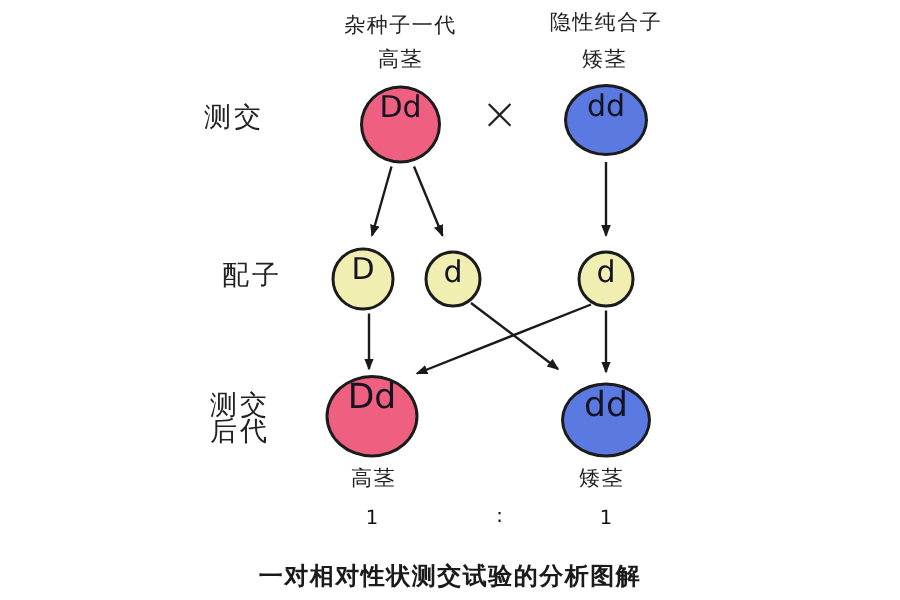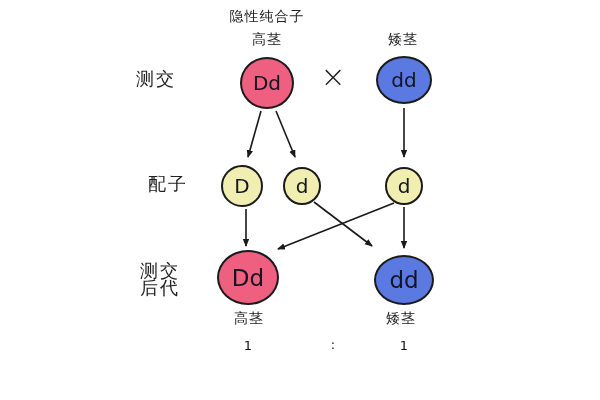--- a/index.html
+++ b/index.html
@@ -7,38 +7,39 @@
     position:relative;width:600px;height:400px;background:#ffffff;
     font-family:"DejaVu Sans","Liberation Sans",sans-serif;color:#1b1b1b;
     overflow:hidden;
   }
   .abs{position:absolute;}
   .ctr{transform:translateX(-50%);text-align:center;white-space:nowrap;}
   .lbl{font-size:14px;letter-spacing:1px;color:#222;}
   .rowlbl{font-size:18px;letter-spacing:2px;color:#222;line-height:17px;}
   .circle{
     position:absolute;border:2px solid #1b1b1b;border-radius:50%;
-    display:flex;align-items:center;justify-content:center;
+    display:flex;align-items:flex-start;justify-content:center;
     box-sizing:border-box;color:#141422;
   }
   .parent-c{font-size:20px;}
   .gamete-c{font-size:20px;}
   .offspring-c{font-size:23px;}
   .cross{font-size:30px;font-weight:300;color:#222;line-height:1;}
   .ratio{font-size:13px;color:#111;}
   .caption{font-size:16px;font-weight:600;letter-spacing:1px;color:#1a1a1a;}
   svg.arrows{position:absolute;left:0;top:0;width:600px;height:400px;pointer-events:none;}
   svg.arrows line{stroke:#1a1a1a;stroke-width:1.6;}
 </style>
 </head>
 <body>
 
 <div id="canvas">
 
-  <div class="abs ctr lbl" style="left:267px;top:8px;">隐性纯合子</div>
+  <div class="abs ctr lbl" style="left:267px;top:8px;">杂种子一代</div>
+  <div class="abs ctr lbl" style="left:404px;top:6px;">隐性纯合子</div>
   <div class="abs ctr lbl" style="left:267px;top:31px;">高茎</div>
   <div class="abs ctr lbl" style="left:403px;top:31px;">矮茎</div>
 
   <div class="abs ctr rowlbl" style="left:156px;top:70px;">测交</div>
   <div class="abs ctr rowlbl" style="left:168px;top:175px;">配子</div>
   <div class="abs rowlbl" style="left:140px;top:262px;">
     <div>测交</div>
     <div>后代</div>
   </div>
 
@@ -85,14 +86,15 @@
     <span>dd</span>
   </div>
 
   <div class="abs ctr lbl" style="left:249px;top:310px;">高茎</div>
   <div class="abs ctr lbl" style="left:401px;top:310px;">矮茎</div>
 
   <div class="abs ctr ratio" style="left:248px;top:338px;">1</div>
   <div class="abs ctr ratio" style="left:333px;top:337px;">:</div>
   <div class="abs ctr ratio" style="left:404px;top:338px;">1</div>
 
+  <div class="abs ctr caption" style="left:300px;top:374px;">一对相对性状测交试验的分析图解</div>
 
 </div>
 
 </body></html>

